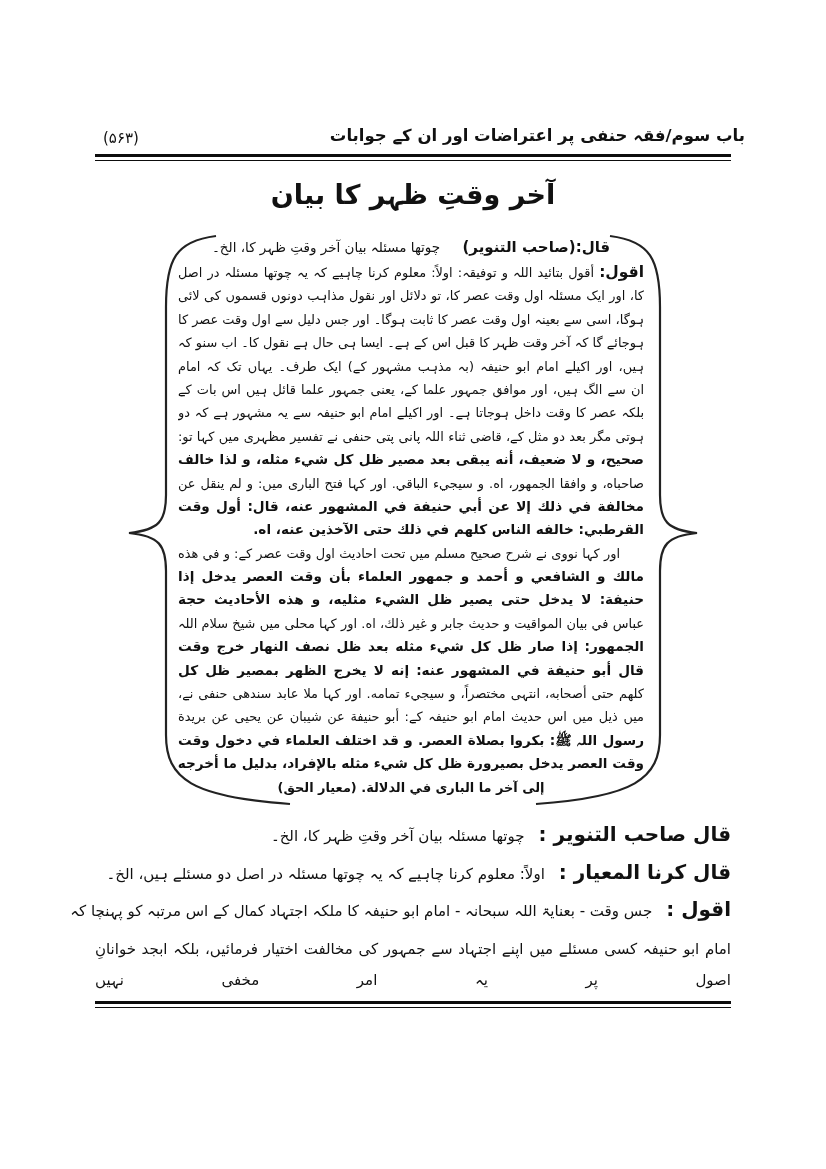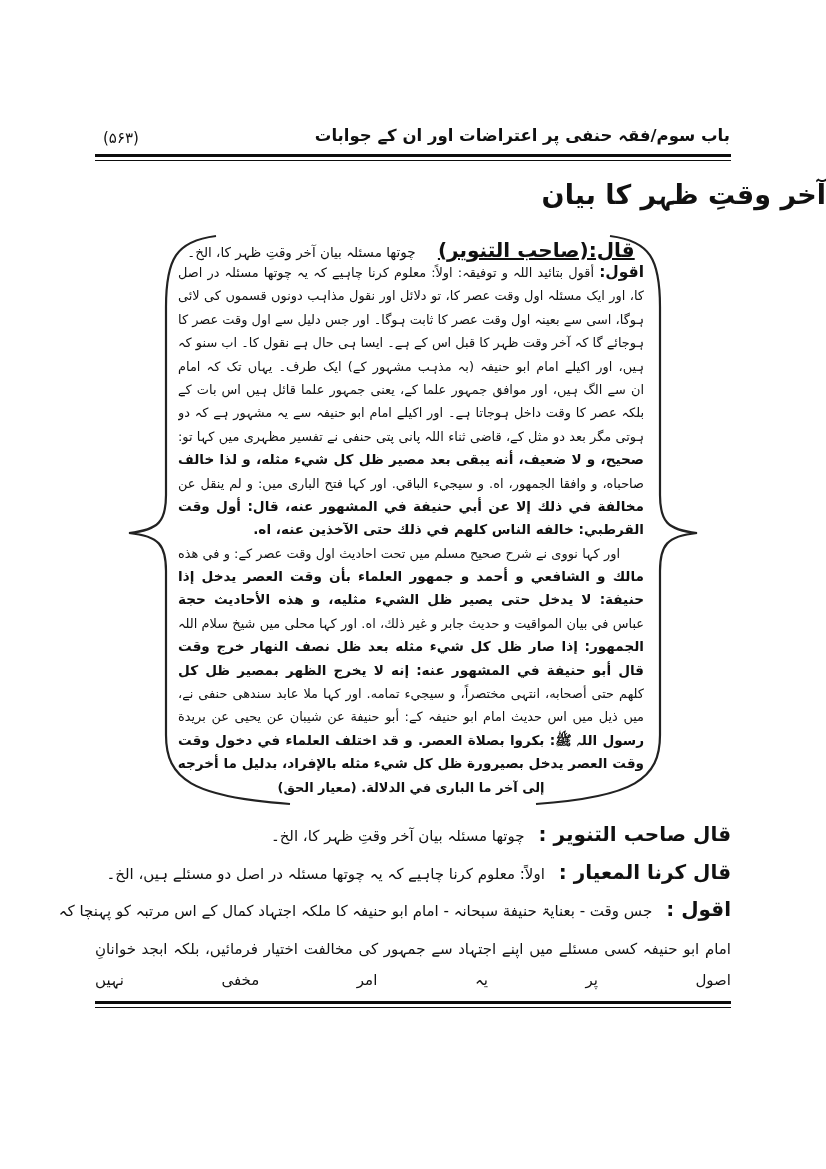--- a/index.html
+++ b/index.html
@@ -7,43 +7,43 @@
     position:relative;
     width:826px;height:1169px;
     background:#ffffff;
     color:#111111;
     font-family:"DejaVu Sans",sans-serif;
     direction:rtl;
     overflow:hidden;
   }
   
   .hdr-title{
-    position:absolute;top:126px;right:96px;
+    position:absolute;top:126px;right:81px;
     font-size:16.5px;font-weight:bold;white-space:nowrap;
   }
   .hdr-pageno{
     position:absolute;top:129px;left:103px;
     font-size:15px;font-weight:normal;direction:ltr;
   }
   .rule{position:absolute;left:95px;right:95px;height:3px;
     border-top:3px solid #0d0d0d;border-bottom:1px solid #0d0d0d;}
   .rule-top{top:154px;}
   .rule-bottom{top:1001px;}
   
   .main-heading{
     position:absolute;top:179px;left:0;right:0;
-    text-align:right;font-size:27px;font-weight:bold;
+    text-align:center;font-size:27px;font-weight:bold;
     letter-spacing:-0.5px;
   }
   
   .qal-line{
     position:absolute;top:238px;left:180px;width:462px;
     text-align:center;white-space:nowrap;font-size:13.5px;
   }
-  .qal-line .qlabel{font-weight:bold;font-size:20px;text-decoration:underline;}
+  .qal-line .qlabel{font-weight:bold;font-size:15px;}
   .qal-line .qtext{margin-right:18px;}
   
   .brace{position:absolute;top:233px;width:170px;height:575px;overflow:visible;}
   .brace-left{left:124px;}
   .brace-right{left:532px;transform:scaleX(-1);}
   
   .quote-lines{
     position:absolute;top:261px;left:178px;width:466px;
     font-size:12.9px;
   }
@@ -117,21 +117,21 @@
       <div class="sec-row">
         <span class="sec-label">قال صاحب التنویر :</span>
         <span class="sec-text">چوتھا مسئلہ بیان آخر وقتِ ظہر کا، الخ۔</span>
       </div>
       <div class="sec-row">
         <span class="sec-label">قال کرنا المعیار :</span>
         <span class="sec-text">اولاً: معلوم کرنا چاہیے کہ یہ چوتھا مسئلہ در اصل دو مسئلے ہیں، الخ۔</span>
       </div>
       <div class="sec-row">
         <span class="sec-label">اقول :</span>
-        <span class="sec-text">جس وقت - بعنایۃ حنیفة سبحانہ - امام ابو حنیفہ کا ملکہ اجتہاد کمال کے اس مرتبہ کو پہنچا کہ</span>
+        <span class="sec-text">جس وقت - بعنایۃ اللہ سبحانہ - امام ابو حنیفہ کا ملکہ اجتہاد کمال کے اس مرتبہ کو پہنچا کہ</span>
       </div>
     </div>
 
   <div class="closing-lines">
       <div class="close-line">امام ابو حنیفہ کسی مسئلے میں اپنے اجتہاد سے جمہور کی مخالفت اختیار فرمائیں، بلکہ ابجد خوانانِ اصول پر یہ امر مخفی نہیں</div>
     </div>
 
   <div class="rule rule-bottom"></div>
 </div>
 

